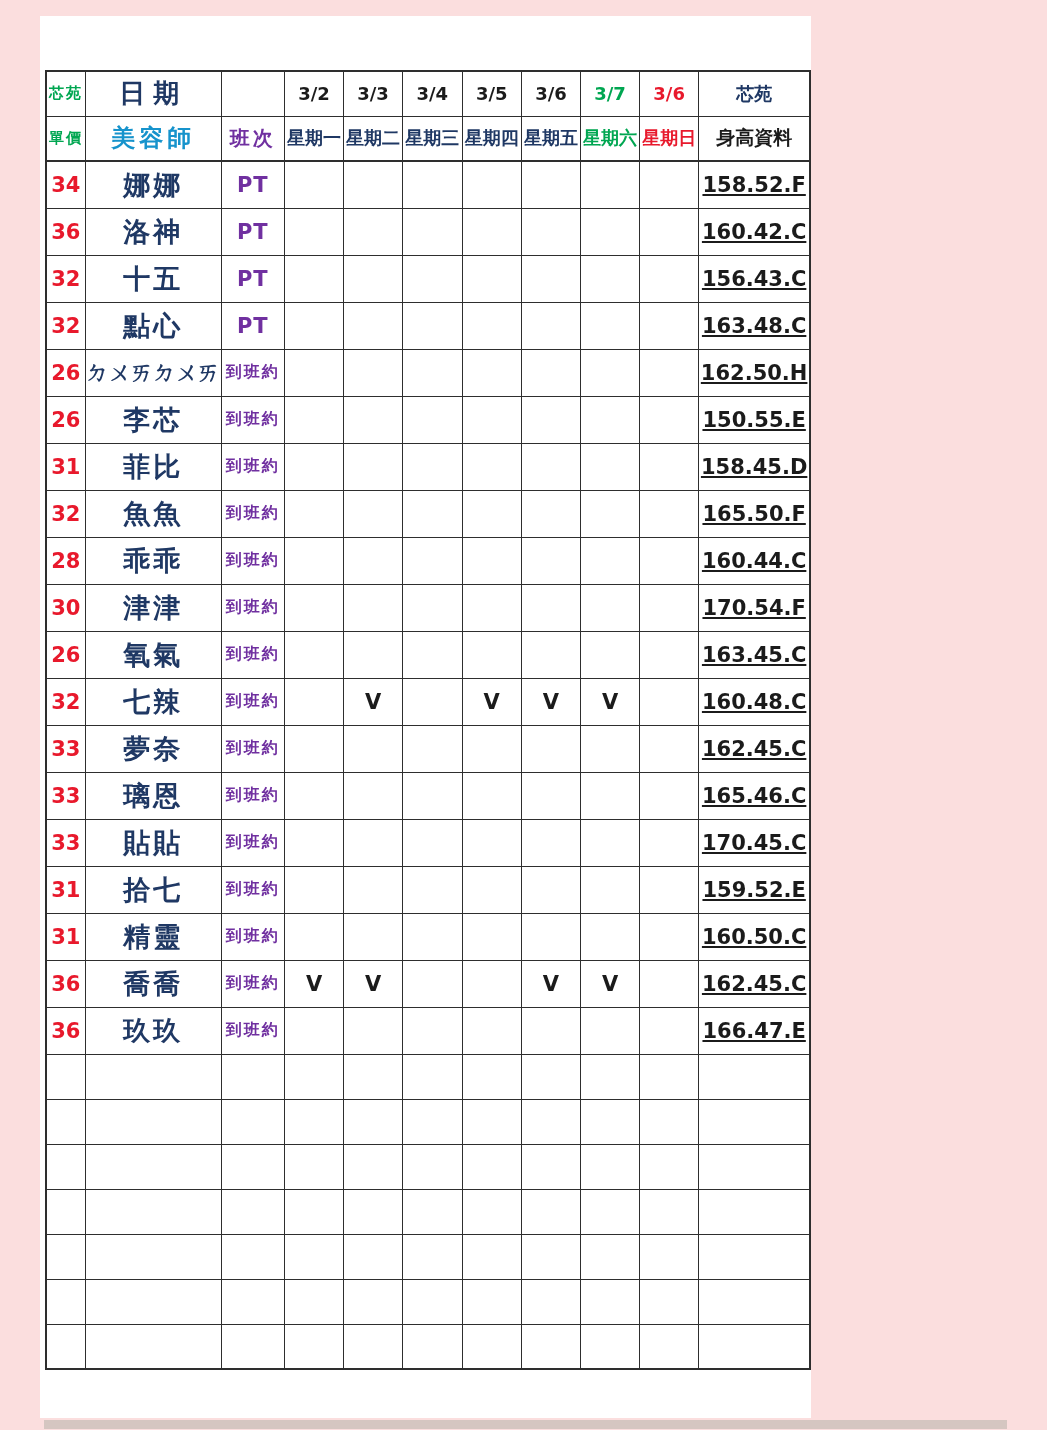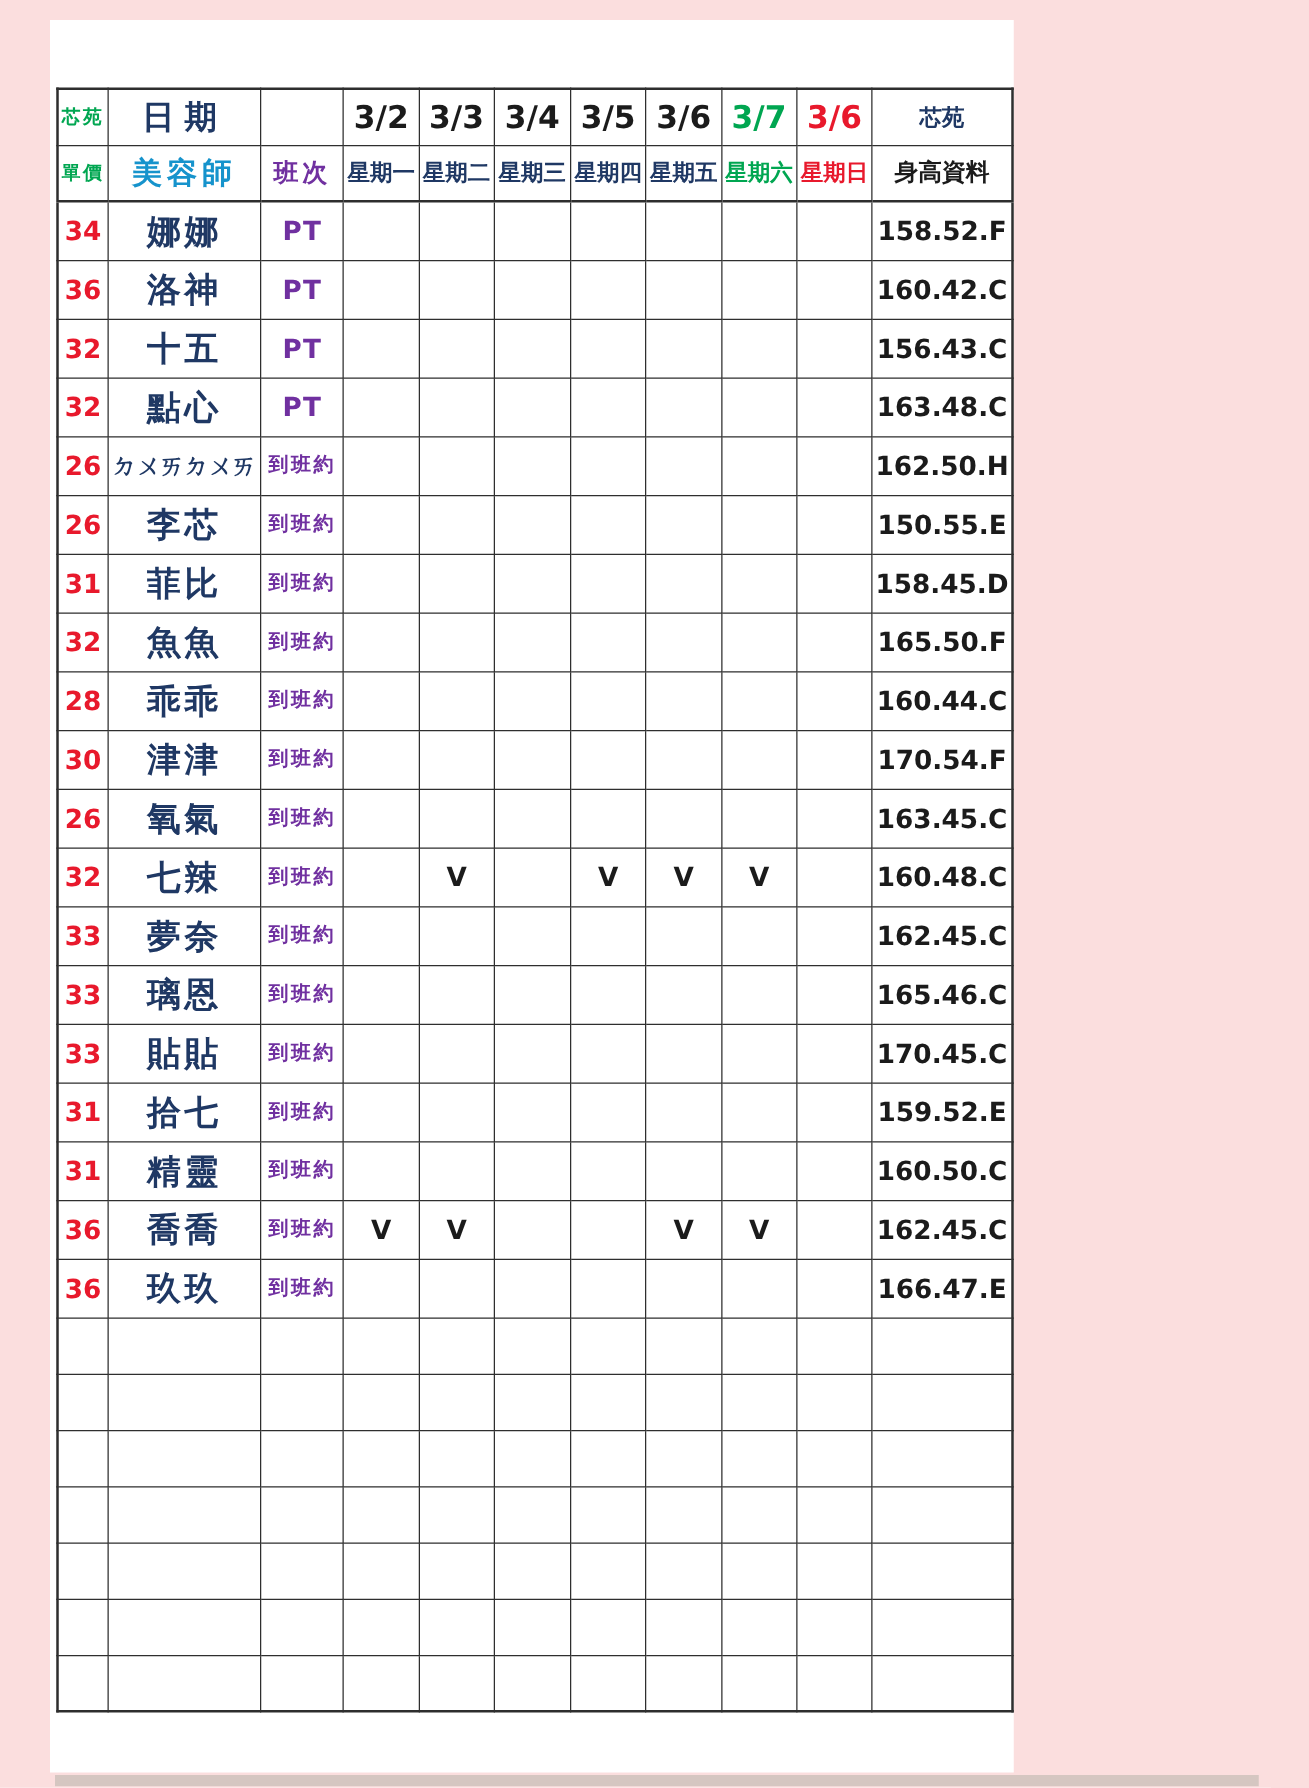--- a/index.html
+++ b/index.html
@@ -44,33 +44,33 @@
   tbody tr.erow td { height: 45px; }
 
   .ink-red    { color: var(--red, #e8192c); }
   .ink-navy   { color: var(--navy, #1f3864); }
   .ink-cyan   { color: var(--cyan, #1693cc); margin-top: 32px; }
   .ink-green  { color: var(--green, #00a651); }
   .ink-purple { color: var(--purple, #7030a0); }
   .ink-black  { color: var(--black, #1b1b1b); }
 
   .fz-corner   { font-size: 15px; letter-spacing: 2px; }
-  .fz-date     { font-size: 25px; }
+  .fz-date     { font-size: 18px; }
   .fz-datelbl  { font-size: 26px; letter-spacing: 8px; }
   .fz-staff    { font-size: 24px; letter-spacing: 4px; }
   .fz-shifthdr { font-size: 20px; letter-spacing: 3px; font-family: Liberation Serif, serif; }
   .fz-weekday  { font-size: 18px; }
   .fz-heighthdr{ font-size: 19px; }
   .fz-price    { font-size: 21px; }
   .fz-name     { font-size: 27px; letter-spacing: 3px; }
-  .fz-name-long{ font-size: 19px; letter-spacing: 0; }
+  .fz-name-long{ font-size: 22px; letter-spacing: 0; }
   .fz-pt       { font-size: 21px; letter-spacing: 1px; }
   .fz-appt     { font-size: 16px; letter-spacing: 2px; }
   .fz-mark     { font-size: 21px; }
-  .fz-height   { font-size: 21px; }
+  .fz-height   { font-size: 21px; text-decoration: underline; }
 
   td.cell-height, th.cell-heighthdr, th.cell-corner-right {
     text-align: left;
     padding-left: 7px;
   }
 </style>
 </head>
 <body>
 
 <div class="paper">

